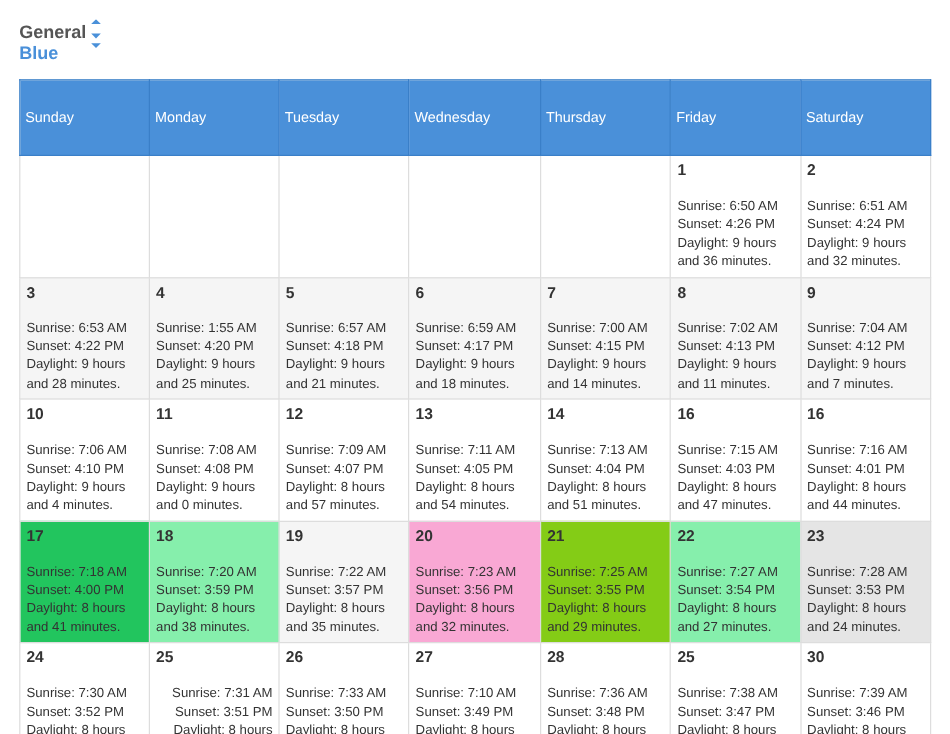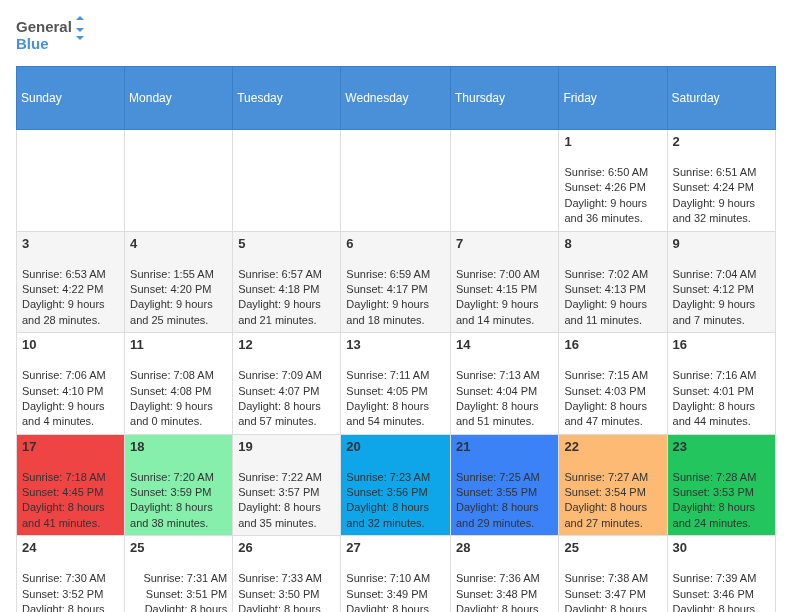--- a/index.html
+++ b/index.html
@@ -212,57 +212,57 @@
 Daylight: 8 hours and 47 minutes.</div>
         </td>
         <td>
           <span class="day-number">16</span>
           <div class="day-info" style="white-space: pre-wrap;">Sunrise: 7:16 AM
 Sunset: 4:01 PM
 Daylight: 8 hours and 44 minutes.</div>
         </td>
       </tr>
       <tr>
-        <td style="background: #ef4444;">
+        <td style="background: #22c55e;">
           <span class="day-number">17</span>
           <div class="day-info" style="white-space: pre-wrap;">Sunrise: 7:18 AM
-Sunset: 4:45 PM
+Sunset: 4:00 PM
 Daylight: 8 hours and 41 minutes.</div>
         </td>
         <td style="background: #86efac;">
           <span class="day-number">18</span>
           <div class="day-info" style="white-space: pre-wrap;">Sunrise: 7:20 AM
 Sunset: 3:59 PM
 Daylight: 8 hours and 38 minutes.</div>
         </td>
         <td style="background: rgb(245, 245, 245);">
           <span class="day-number">19</span>
           <div class="day-info" style="white-space: pre-wrap;">Sunrise: 7:22 AM
 Sunset: 3:57 PM
 Daylight: 8 hours and 35 minutes.</div>
         </td>
-        <td style="background: #0ea5e9;">
+        <td style="background: #f9a8d4;">
           <span class="day-number">20</span>
           <div class="day-info" style="white-space: pre-wrap;">Sunrise: 7:23 AM
 Sunset: 3:56 PM
 Daylight: 8 hours and 32 minutes.</div>
         </td>
-        <td style="background: #3b82f6;">
+        <td style="background: #84cc16;">
           <span class="day-number">21</span>
           <div class="day-info" style="white-space: pre-wrap;">Sunrise: 7:25 AM
 Sunset: 3:55 PM
 Daylight: 8 hours and 29 minutes.</div>
         </td>
-        <td style="background: #fdba74;">
+        <td style="background: #86efac;">
           <span class="day-number">22</span>
           <div class="day-info" style="white-space: pre-wrap;">Sunrise: 7:27 AM
 Sunset: 3:54 PM
 Daylight: 8 hours and 27 minutes.</div>
         </td>
-        <td style="background: #22c55e;">
+        <td style="background: #e5e5e5;">
           <span class="day-number">23</span>
           <div class="day-info" style="white-space: pre-wrap;">Sunrise: 7:28 AM
 Sunset: 3:53 PM
 Daylight: 8 hours and 24 minutes.</div>
         </td>
       </tr>
       <tr>
         <td>
           <span class="day-number">24</span>
           <div class="day-info" style="white-space: pre-wrap;">Sunrise: 7:30 AM

